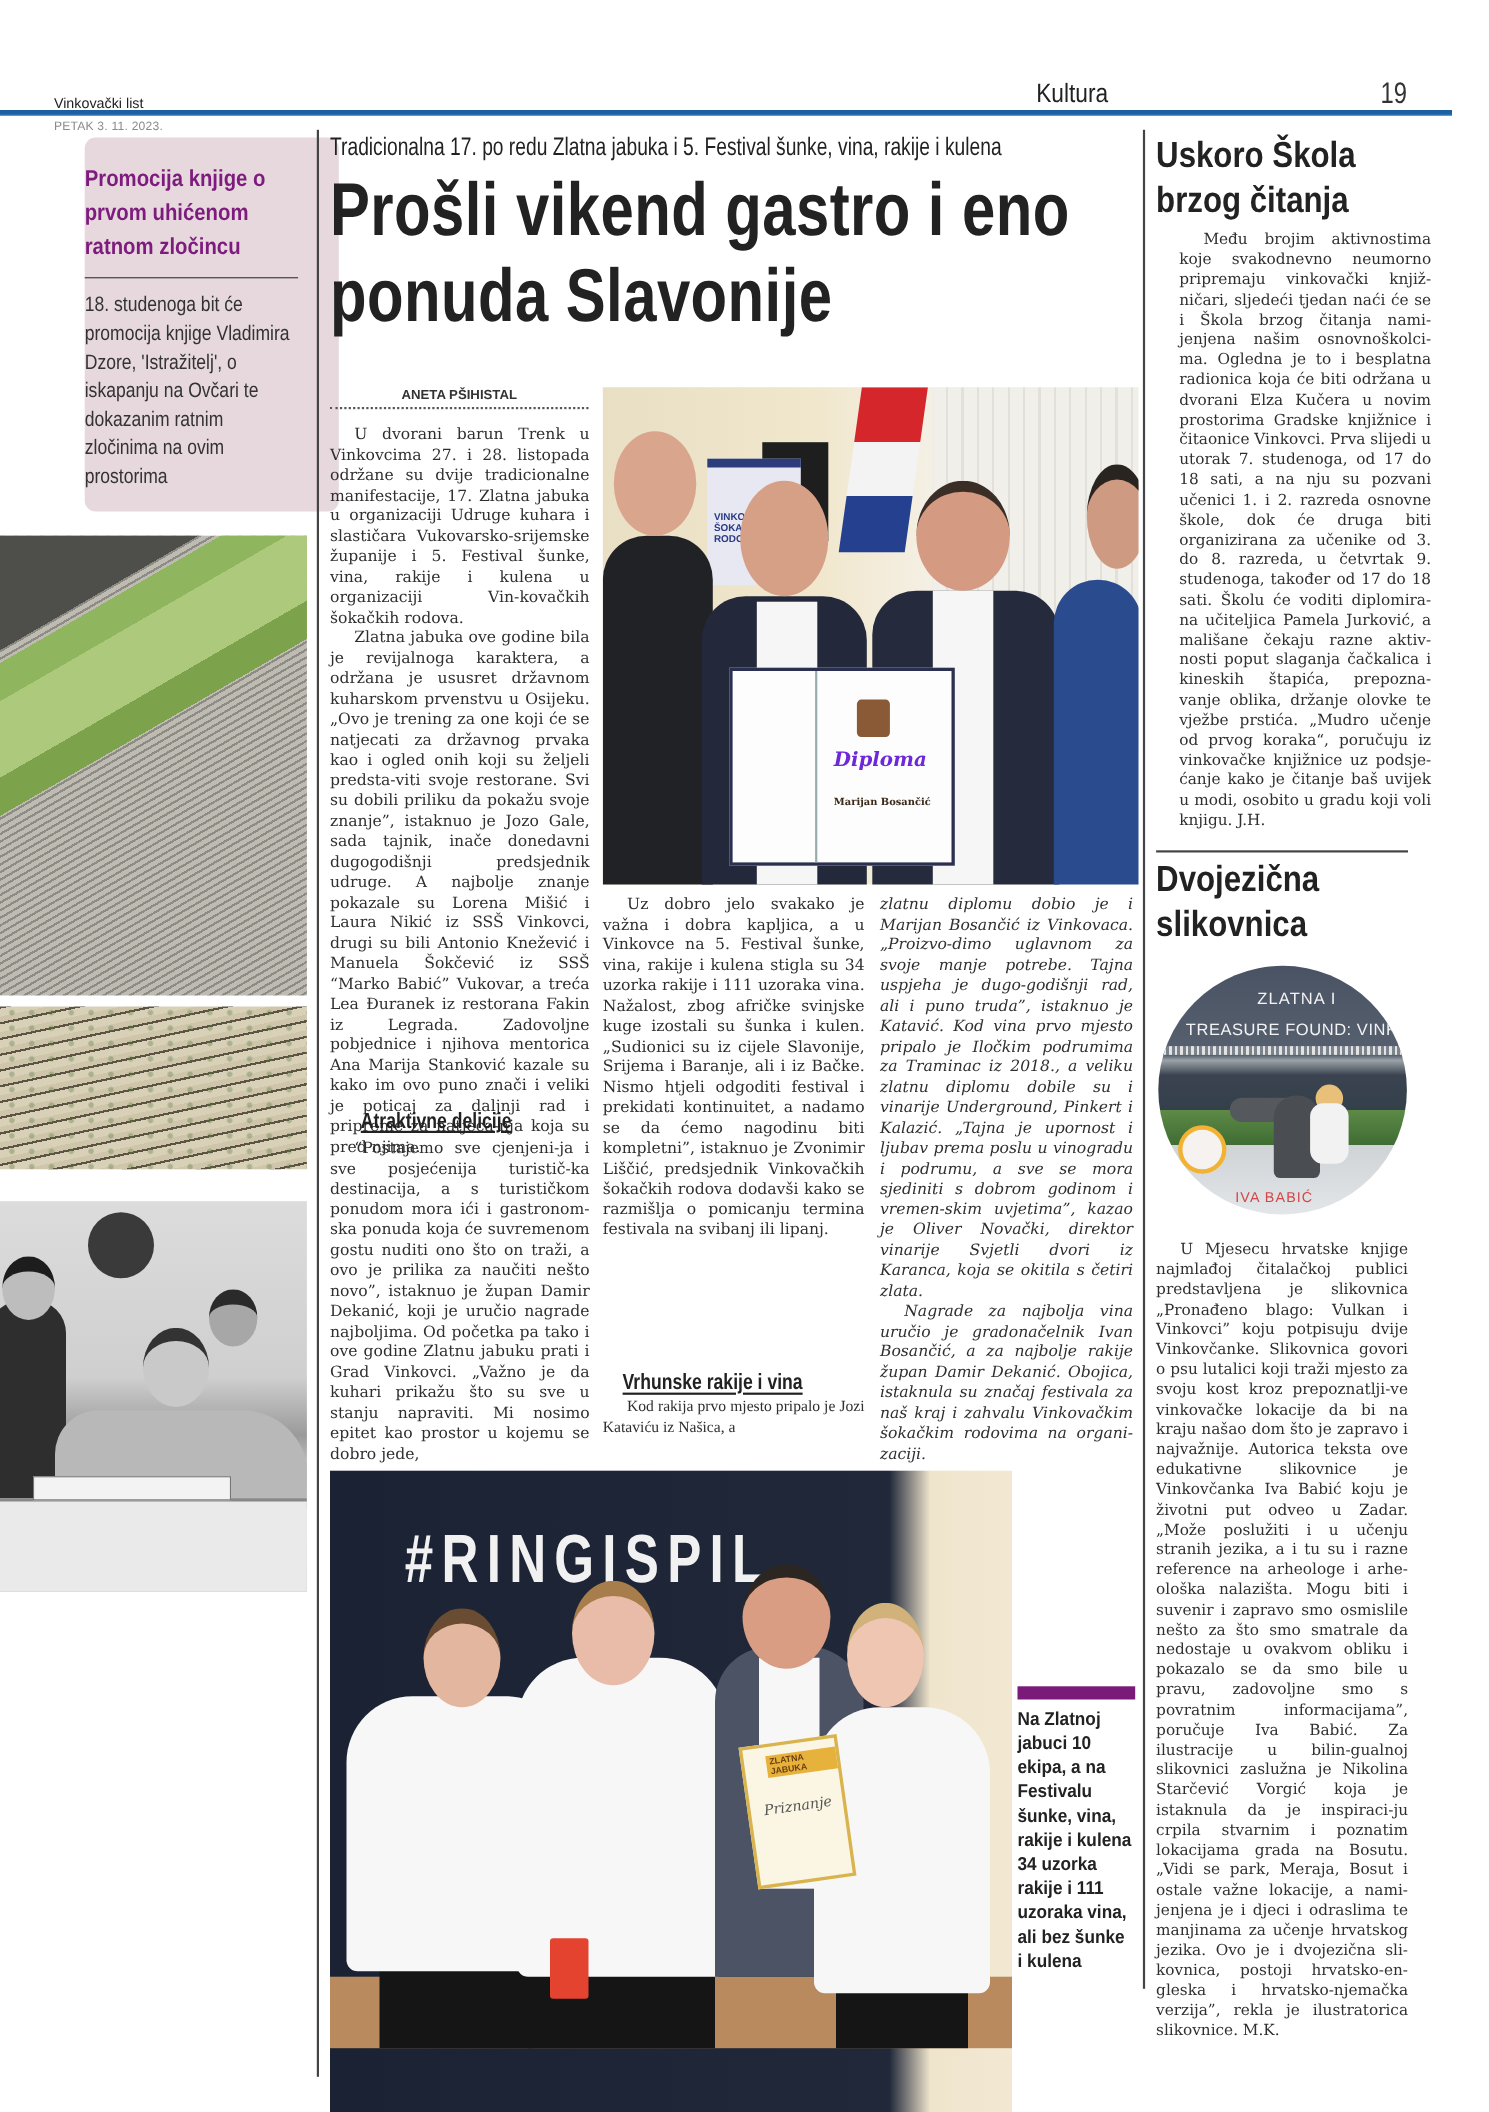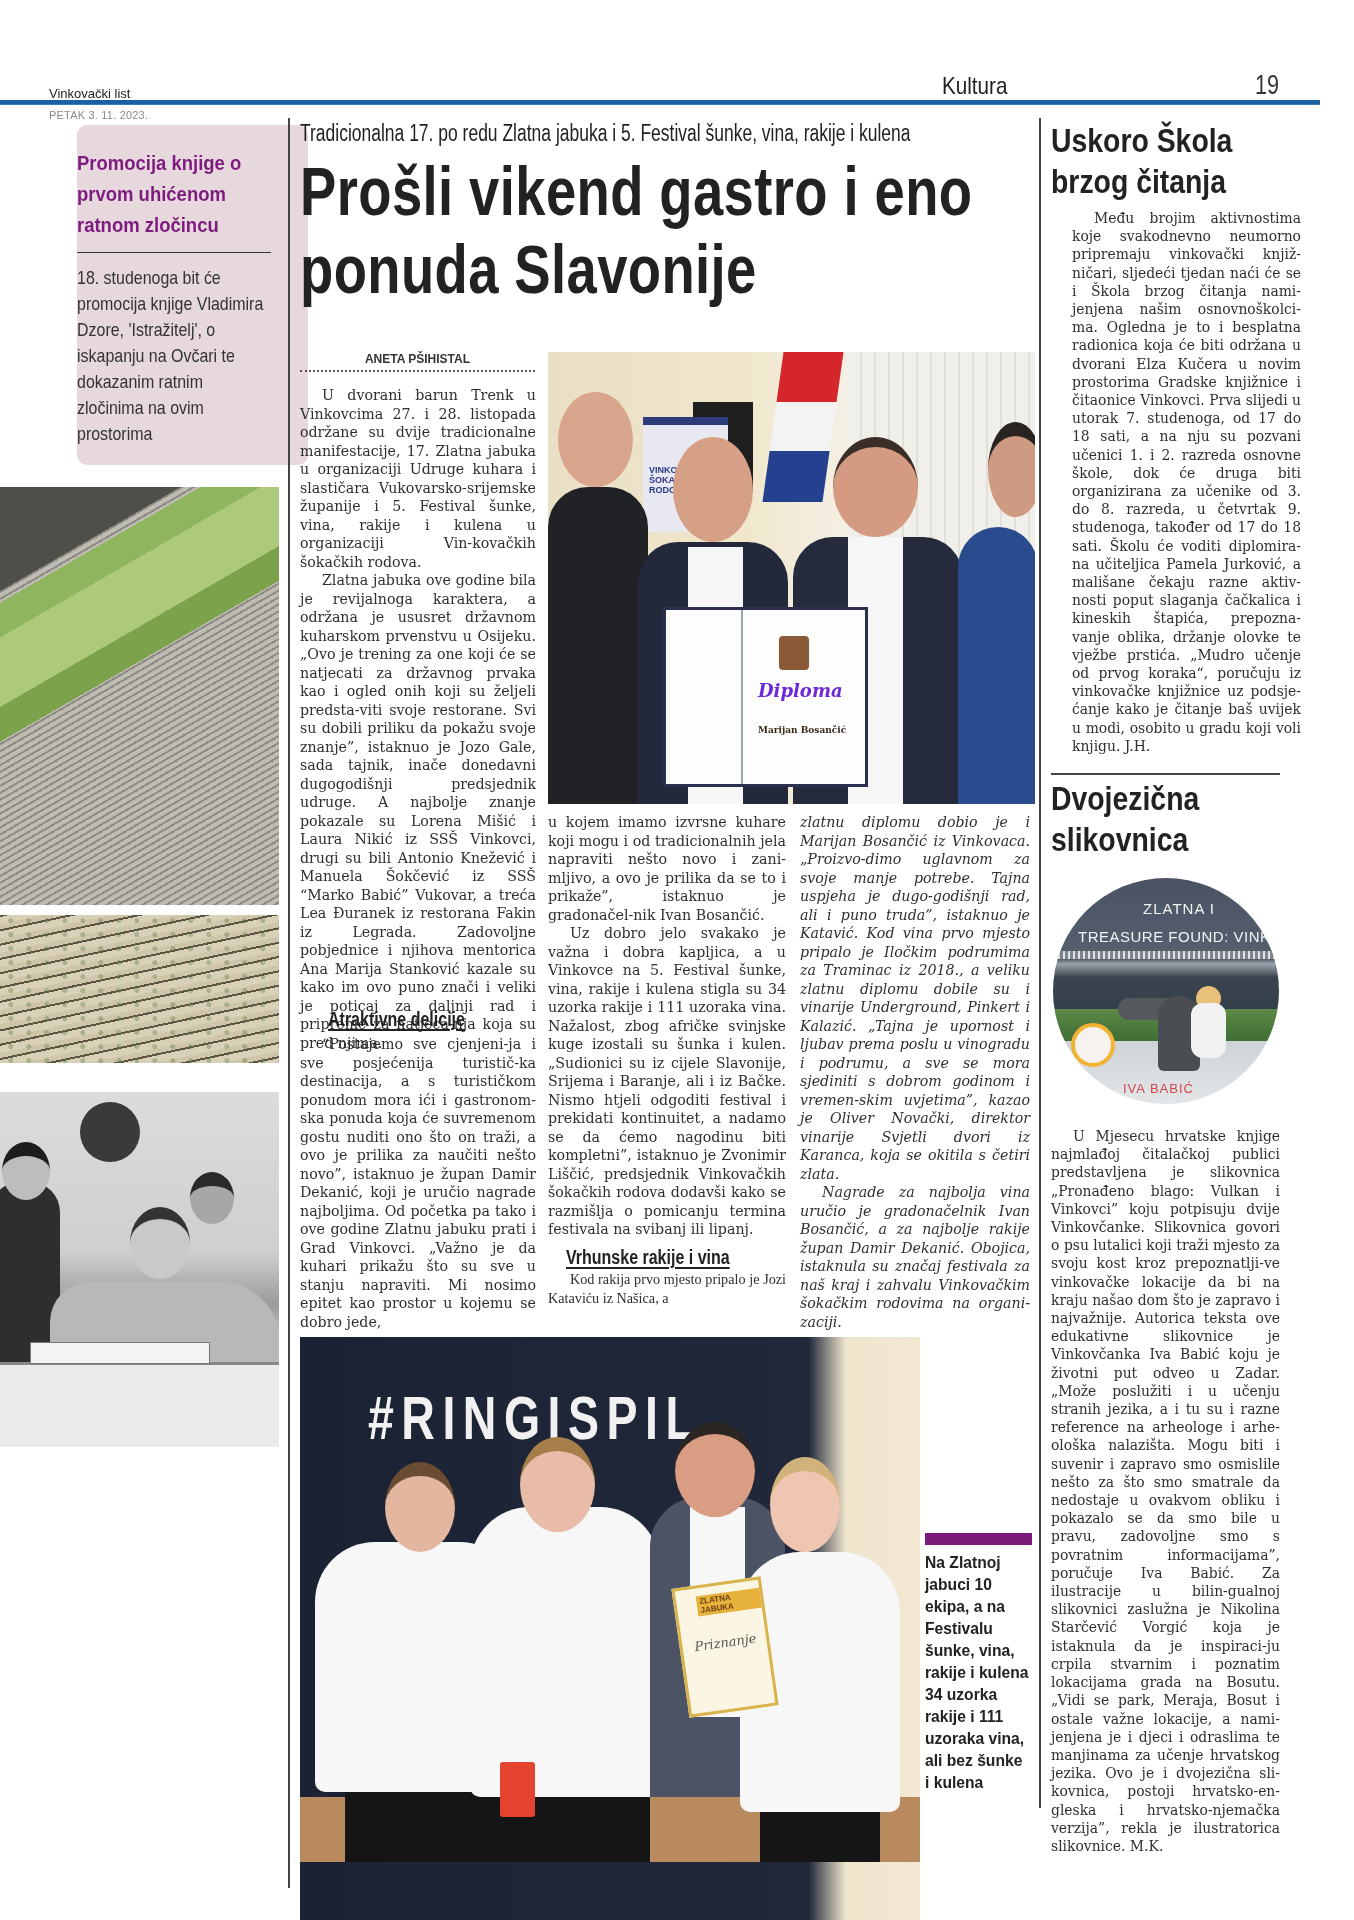--- a/index.html
+++ b/index.html
@@ -196,21 +196,20 @@
   <div class="m4h"></div>
   <div class="diploma">
     <div class="diploma-fold"></div>
     <div class="diploma-crest"></div>
     <div class="diploma-title">Diploma</div>
     <div class="diploma-name">Marijan Bosančić</div>
   </div>
 </div>
 
 <div class="body-text col2">
-  <p style="text-indent:0">u kojem imamo izvrsne kuhare koji mogu i od tradicionalnih jela napraviti nešto novo i zani-mljivo, a ovo je prilika da se to i prikaže”, istaknuo je gradonačel-nik Ivan Bosančić.</p>
   <p>Uz dobro jelo svakako je važna i dobra kapljica, a u Vinkovce na 5. Festival šunke, vina, rakije i kulena stigla su 34 uzorka rakije i 111 uzoraka vina. Nažalost, zbog afričke svinjske kuge izostali su šunka i kulen. „Sudionici su iz cijele Slavonije, Srijema i Baranje, ali i iz Bačke. Nismo htjeli odgoditi festival i prekidati kontinuitet, a nadamo se da ćemo nagodinu biti kompletni”, istaknuo je Zvonimir Liščić, predsjednik Vinkovačkih šokačkih rodova dodavši kako se razmišlja o pomicanju termina festivala na svibanj ili lipanj.</p>
 </div>
 
 <div class="subhead sub2">Vrhunske rakije i vina</div>
 <div class="body-text col2b" style="top:1270px;font-family:Liberation Serif, serif;">
   <p>Kod rakija prvo mjesto pripalo je Jozi Kataviću iz Našica, a</p>
 </div>
 
 <div class="body-text col3">
   <p style="text-indent:0">zlatnu diplomu dobio je i Marijan Bosančić iz Vinkovaca. „Proizvo-dimo uglavnom za svoje manje potrebe. Tajna uspjeha je dugo-godišnji rad, ali i puno truda”, istaknuo je Katavić. Kod vina prvo mjesto pripalo je Iločkim podrumima za Traminac iz 2018., a veliku zlatnu diplomu dobile su i vinarije Underground, Pinkert i Kalazić. „Tajna je upornost i ljubav prema poslu u vinogradu i podrumu, a sve se mora sjediniti s dobrom godinom i vremen-skim uvjetima”, kazao je Oliver Novački, direktor vinarije Svjetli dvori iz Karanca, koja se okitila s četiri zlata.</p>

